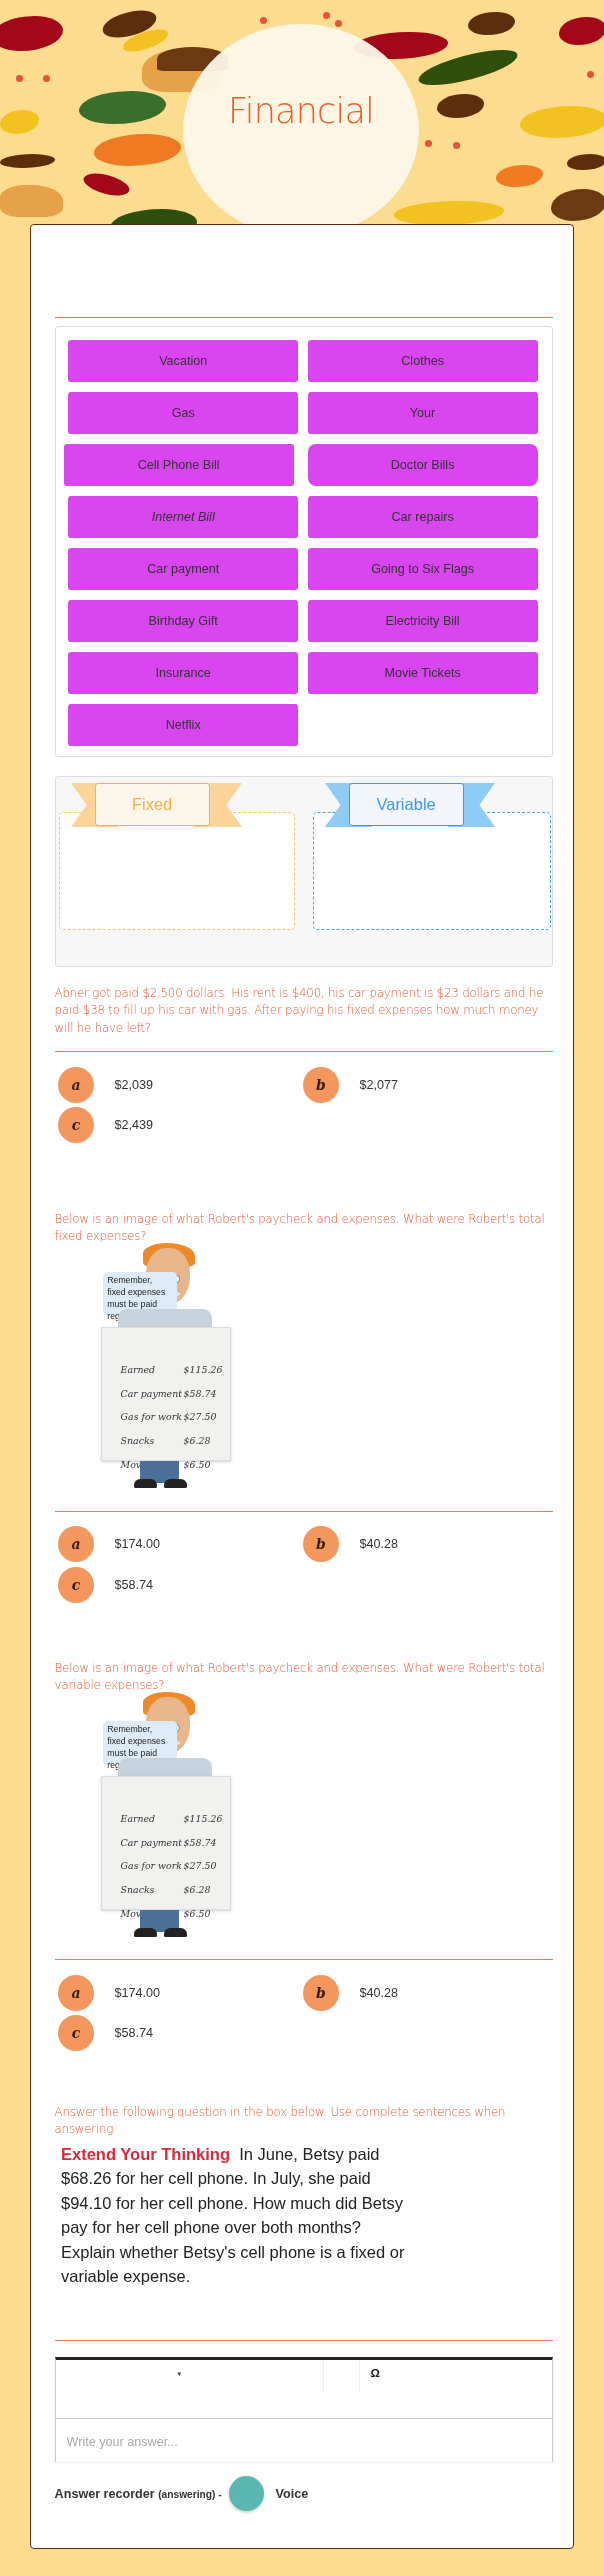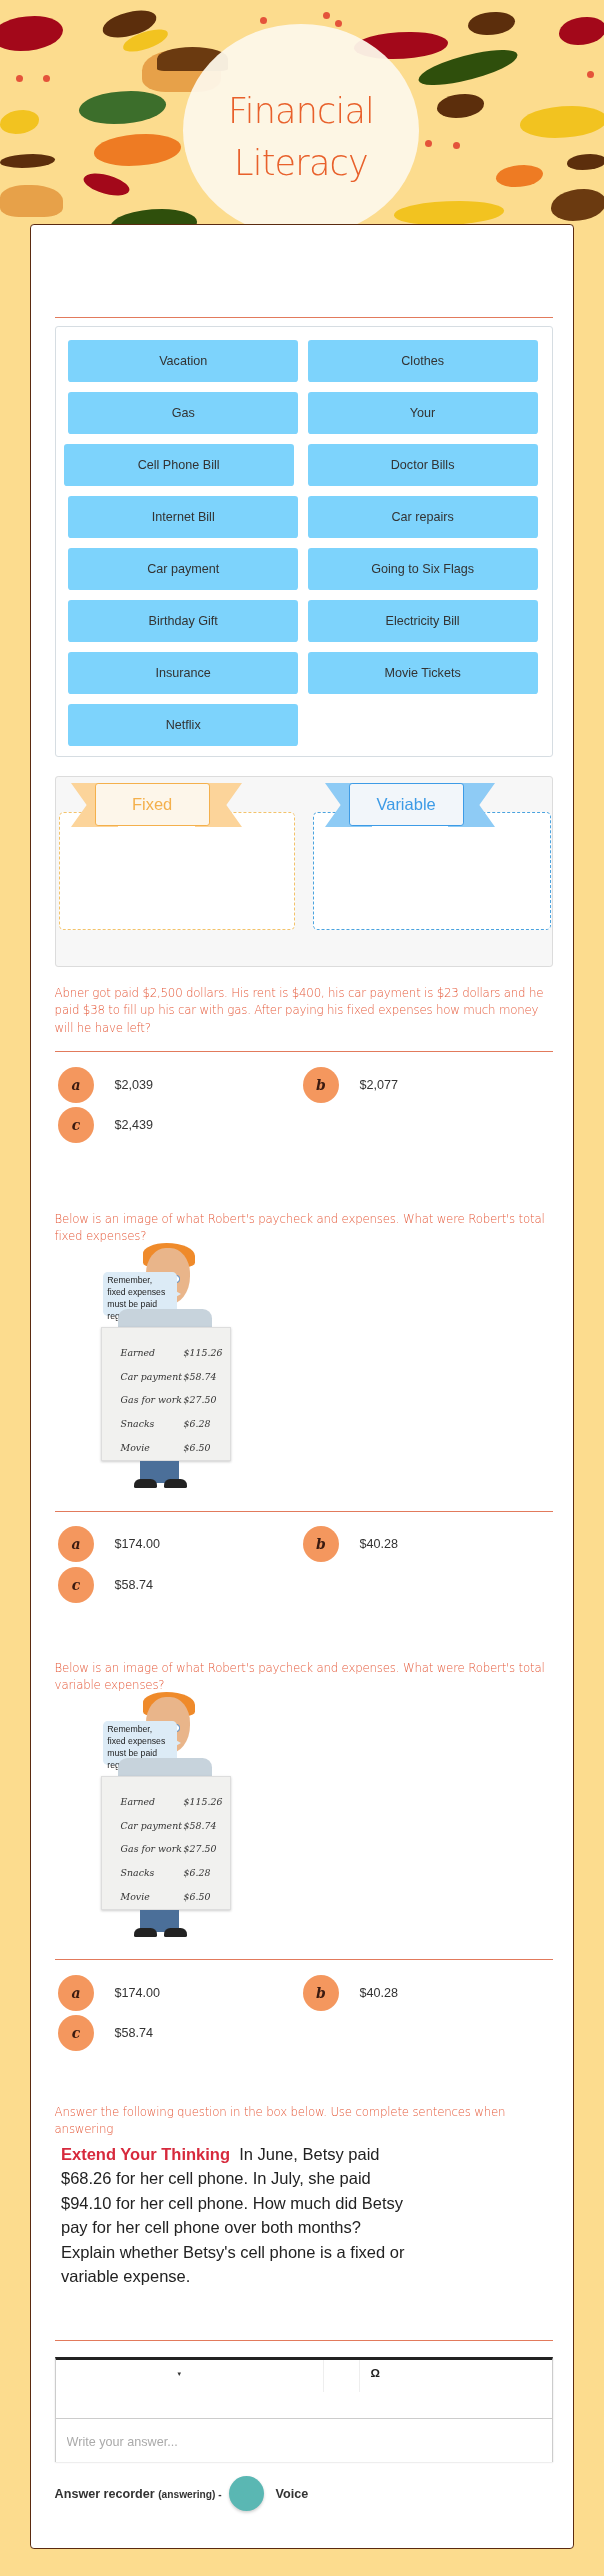--- a/index.html
+++ b/index.html
@@ -38,21 +38,21 @@
     font-size: 11.8px; line-height: 17.3px; letter-spacing: -0.2px;
   }
   .rule { position: absolute; left: 23.6px; width: 498px; height: 0.8px; background: #e27a5c; }
 
   
   .sort-box {
     position: absolute; left: 23.6px; top: 101px; width: 498px; height: 431px;
     border: 0.8px solid #d6dde2; border-radius: 3.1px; background: #fff;
   }
   .item {
-    position: absolute; width: 230px; height: 42px; background: #7dd3fc; border-radius: 3.1px;
+    position: absolute; width: 230px; height: 42px; background: #d946ef; border-radius: 3.1px;
     display: flex; align-items: center; justify-content: center;
     font-size: 12.6px; color: #333; cursor: grab;
   }
   
   .cat-box {
     position: absolute; left: 23.6px; top: 551px; width: 498px; height: 191px;
     background: #f7f7f7; border: 0.8px solid #dcdcdc; border-radius: 3.1px;
   }
   .drop { position: absolute; top: 35px; width: 192px; height: 118px; border: 1.6px dashed; border-radius: 4.7px; background: #fff; }
   .drop.fixed { left: 3.1px; border-color: #f3c36b; width: 236px; }
@@ -83,21 +83,21 @@
   .bubble:after {
     content: ""; position: absolute; right: -9.4px; top: 17.3px; border: 5.5px solid transparent;
     border-left: 9.4px solid #dcebf6;
   }
   .head { position: absolute; left: 91px; top: 0; width: 44px; height: 57px; background: #e9b58a; border-radius: 45% 45% 50% 50%; }
   .hair { position: absolute; left: 88px; top: -4.7px; width: 52px; height: 23.6px; background: #ef8a2a; border-radius: 50% 60% 20% 20%; }
   .eye { position: absolute; top: 27px; width: 7.9px; height: 7.9px; background: #fff; border-radius: 50%; border: 1.6px solid #4a86c5; }
   .shirt { position: absolute; left: 63px; top: 61px; width: 94px; height: 20.5px; background: #c7d3dc; border-radius: 9.4px 9.4px 0 0; }
   .sign {
     position: absolute; left: 46px; top: 79px; width: 130px; height: 134px; background: #f1f1ef;
-    border: 0.8px solid #ddd; box-shadow: 0 0.8px 2.4px rgba(0,0,0,.2); padding: 13px 0 0 19px;
+    border: 0.8px solid #ddd; box-shadow: 0 0.8px 2.4px rgba(0,0,0,.2); padding: 30px 0 0 19px;
     font-family: "DejaVu Serif", serif; font-style: italic; font-size: 9.4px; color: #333;
   }
   .sign-row { display: flex; height: 23.6px; align-items: center; }
   .sign-row span:first-child { width: 63px; }
   .legs { position: absolute; left: 85px; top: 213px; width: 39px; height: 22px; background: #4b6f99; }
   .shoe { position: absolute; top: 231px; width: 23.6px; height: 9.4px; background: #222; border-radius: 6.3px 6.3px 1.6px 1.6px; }
   .extend-text {
     position: absolute; left: 30px; width: 354px; font-size: 16.5px; line-height: 24.4px; color: #222;
   }
   .extend-text .em { color: #d72a3d; font-weight: bold; }
@@ -151,36 +151,35 @@
   <div class="berry" style="left:323px;top:11.8px;"></div>
   <div class="berry" style="left:335px;top:19.7px;"></div>
   <div class="berry" style="left:15.7px;top:75px;"></div>
   <div class="berry" style="left:43px;top:75px;"></div>
   <div class="berry" style="left:425px;top:140px;"></div>
   <div class="berry" style="left:453px;top:142px;"></div>
   <div class="berry" style="left:587px;top:71px;"></div>
   <div class="title-oval"></div>
   <div class="title-text">
     <div>Financial</div>
-    <div>Literacy</div>
   </div>
 </div>
 
 <div class="card">
 
   <div class="rule" style="top:92px;"></div>
 
   <div class="sort-box">
     <div class="item" style="left:12.6px;top:13.4px;">Vacation</div>
     <div class="item" style="left:252px;top:13.4px;">Clothes</div>
     <div class="item" style="left:12.6px;top:65px;">Gas</div>
     <div class="item" style="left:252px;top:65px;">Your</div>
     <div class="item" style="left:8px;top:117px;">Cell Phone Bill</div>
-    <div class="item" style="left:252px;top:117px;">Doctor Bills</div>
-    <div class="item" style="left:12.6px;top:169px;">Internet Bill</div>
+    <div class="item" style="left:252px;top:117px;border-radius:8px;">Doctor Bills</div>
+    <div class="item" style="left:12.6px;top:169px;font-style:italic;">Internet Bill</div>
     <div class="item" style="left:252px;top:169px;">Car repairs</div>
     <div class="item" style="left:12.6px;top:221px;">Car payment</div>
     <div class="item" style="left:252px;top:221px;">Going to Six Flags</div>
     <div class="item" style="left:12.6px;top:273px;">Birthday Gift</div>
     <div class="item" style="left:252px;top:273px;">Electricity Bill</div>
     <div class="item" style="left:12.6px;top:325px;">Insurance</div>
     <div class="item" style="left:252px;top:325px;">Movie Tickets</div>
     <div class="item" style="left:12.6px;top:377px;">Netflix</div>
   </div>
 

